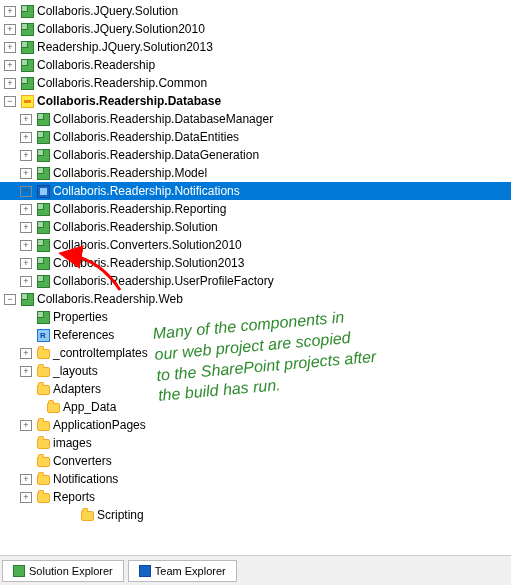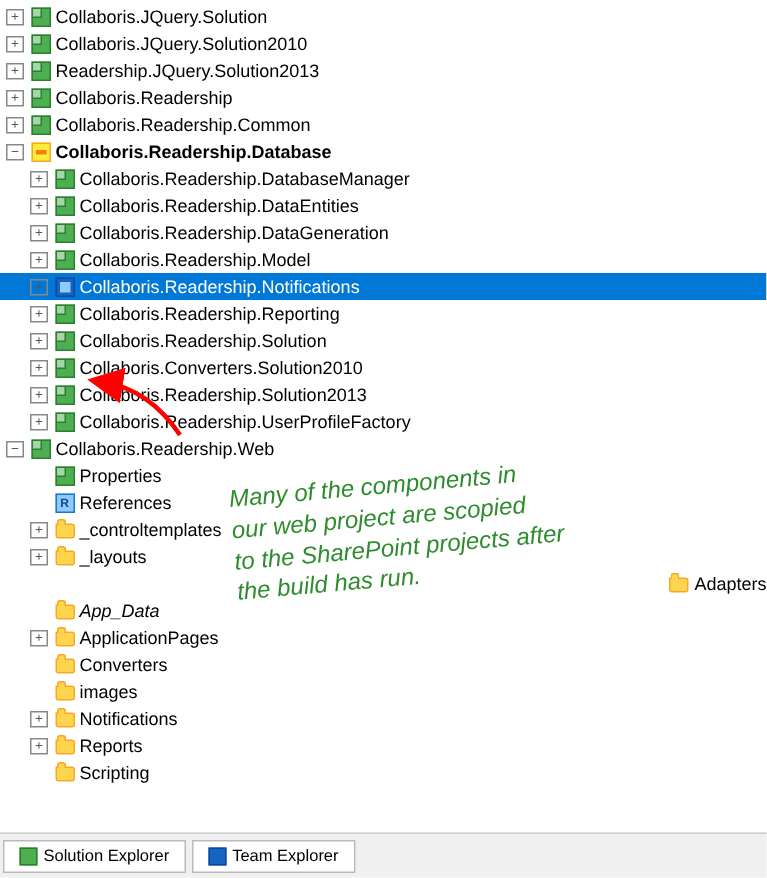--- a/index.html
+++ b/index.html
@@ -324,32 +324,32 @@
         <span style="width: 16px; min-width: 16px; height: 16px; display: inline-flex; align-items: center; justify-content: center; font-size: 9px; color: rgb(85, 85, 85); cursor: pointer; margin-right: 1px;">
           <span style="border:1px solid #888;padding:0 2px;font-size:9px;line-height:1">+</span>
         </span>
         <span style="width: 16px; min-width: 16px; height: 16px; display: inline-flex; align-items: center; justify-content: center; margin-right: 2px;">
           <span style="display:inline-block;width:13px;height:10px;background:#FFD54F;border:1px solid #F9A825;border-radius:0 2px 2px 2px;position:relative;margin-top:2px;">
             <span style="position:absolute;top:-4px;left:0;width:6px;height:4px;background:#FFD54F;border:1px solid #F9A825;border-bottom:none;border-radius:2px 2px 0 0;"></span>
           </span>
         </span>
         <span class="item-label">_layouts</span>
       </div>
-      <div class="tree-item" style="padding-left: 18px; justify-content: flex-end;">
+      <div class="tree-item" style="padding-left: 18px;">
         <span style="width: 16px; min-width: 16px; height: 16px; display: inline-flex; align-items: center; justify-content: center; font-size: 9px; color: rgb(85, 85, 85); cursor: pointer; margin-right: 1px;">
           <span style="border:1px solid transparent;padding:0 2px;font-size:9px;line-height:1;visibility:hidden">+</span>
         </span>
         <span style="width: 16px; min-width: 16px; height: 16px; display: inline-flex; align-items: center; justify-content: center; margin-right: 2px;">
           <span style="display:inline-block;width:13px;height:10px;background:#FFD54F;border:1px solid #F9A825;border-radius:0 2px 2px 2px;position:relative;margin-top:2px;">
             <span style="position:absolute;top:-4px;left:0;width:6px;height:4px;background:#FFD54F;border:1px solid #F9A825;border-bottom:none;border-radius:2px 2px 0 0;"></span>
           </span>
         </span>
         <span class="item-label">Adapters</span>
       </div>
-      <div class="tree-item" style="padding-left: 18px; font-style: italic;">
+      <div class="tree-item" style="padding-left: 28px;">
         <span style="width: 16px; min-width: 16px; height: 16px; display: inline-flex; align-items: center; justify-content: center; font-size: 9px; color: rgb(85, 85, 85); cursor: pointer; margin-right: 1px;">
           <span style="border:1px solid transparent;padding:0 2px;font-size:9px;line-height:1;visibility:hidden">+</span>
         </span>
         <span style="width: 16px; min-width: 16px; height: 16px; display: inline-flex; align-items: center; justify-content: center; margin-right: 2px;">
           <span style="display:inline-block;width:13px;height:10px;background:#FFD54F;border:1px solid #F9A825;border-radius:0 2px 2px 2px;position:relative;margin-top:2px;">
             <span style="position:absolute;top:-4px;left:0;width:6px;height:4px;background:#FFD54F;border:1px solid #F9A825;border-bottom:none;border-radius:2px 2px 0 0;"></span>
           </span>
         </span>
         <span class="item-label">App_Data</span>
       </div>
@@ -366,56 +366,56 @@
       </div>
       <div class="tree-item" style="padding-left: 18px;">
         <span style="width: 16px; min-width: 16px; height: 16px; display: inline-flex; align-items: center; justify-content: center; font-size: 9px; color: rgb(85, 85, 85); cursor: pointer; margin-right: 1px;">
           <span style="border:1px solid transparent;padding:0 2px;font-size:9px;line-height:1;visibility:hidden">+</span>
         </span>
         <span style="width: 16px; min-width: 16px; height: 16px; display: inline-flex; align-items: center; justify-content: center; margin-right: 2px;">
           <span style="display:inline-block;width:13px;height:10px;background:#FFD54F;border:1px solid #F9A825;border-radius:0 2px 2px 2px;position:relative;margin-top:2px;">
             <span style="position:absolute;top:-4px;left:0;width:6px;height:4px;background:#FFD54F;border:1px solid #F9A825;border-bottom:none;border-radius:2px 2px 0 0;"></span>
           </span>
         </span>
+        <span class="item-label">images</span>
+      </div>
+      <div class="tree-item" style="padding-left: 18px;">
+        <span style="width: 16px; min-width: 16px; height: 16px; display: inline-flex; align-items: center; justify-content: center; font-size: 9px; color: rgb(85, 85, 85); cursor: pointer; margin-right: 1px;">
+          <span style="border:1px solid transparent;padding:0 2px;font-size:9px;line-height:1;visibility:hidden">+</span>
+        </span>
+        <span style="width: 16px; min-width: 16px; height: 16px; display: inline-flex; align-items: center; justify-content: center; margin-right: 2px;">
+          <span style="display:inline-block;width:13px;height:10px;background:#FFD54F;border:1px solid #F9A825;border-radius:0 2px 2px 2px;position:relative;margin-top:2px;">
+            <span style="position:absolute;top:-4px;left:0;width:6px;height:4px;background:#FFD54F;border:1px solid #F9A825;border-bottom:none;border-radius:2px 2px 0 0;"></span>
+          </span>
+        </span>
         <span class="item-label">Converters</span>
       </div>
       <div class="tree-item" style="padding-left: 18px;">
         <span style="width: 16px; min-width: 16px; height: 16px; display: inline-flex; align-items: center; justify-content: center; font-size: 9px; color: rgb(85, 85, 85); cursor: pointer; margin-right: 1px;">
-          <span style="border:1px solid transparent;padding:0 2px;font-size:9px;line-height:1;visibility:hidden">+</span>
-        </span>
-        <span style="width: 16px; min-width: 16px; height: 16px; display: inline-flex; align-items: center; justify-content: center; margin-right: 2px;">
-          <span style="display:inline-block;width:13px;height:10px;background:#FFD54F;border:1px solid #F9A825;border-radius:0 2px 2px 2px;position:relative;margin-top:2px;">
-            <span style="position:absolute;top:-4px;left:0;width:6px;height:4px;background:#FFD54F;border:1px solid #F9A825;border-bottom:none;border-radius:2px 2px 0 0;"></span>
-          </span>
-        </span>
-        <span class="item-label">images</span>
-      </div>
-      <div class="tree-item" style="padding-left: 18px;">
-        <span style="width: 16px; min-width: 16px; height: 16px; display: inline-flex; align-items: center; justify-content: center; font-size: 9px; color: rgb(85, 85, 85); cursor: pointer; margin-right: 1px;">
           <span style="border:1px solid #888;padding:0 2px;font-size:9px;line-height:1">+</span>
         </span>
         <span style="width: 16px; min-width: 16px; height: 16px; display: inline-flex; align-items: center; justify-content: center; margin-right: 2px;">
           <span style="display:inline-block;width:13px;height:10px;background:#FFD54F;border:1px solid #F9A825;border-radius:0 2px 2px 2px;position:relative;margin-top:2px;">
             <span style="position:absolute;top:-4px;left:0;width:6px;height:4px;background:#FFD54F;border:1px solid #F9A825;border-bottom:none;border-radius:2px 2px 0 0;"></span>
           </span>
         </span>
         <span class="item-label">Notifications</span>
       </div>
       <div class="tree-item" style="padding-left: 18px;">
         <span style="width: 16px; min-width: 16px; height: 16px; display: inline-flex; align-items: center; justify-content: center; font-size: 9px; color: rgb(85, 85, 85); cursor: pointer; margin-right: 1px;">
           <span style="border:1px solid #888;padding:0 2px;font-size:9px;line-height:1">+</span>
         </span>
         <span style="width: 16px; min-width: 16px; height: 16px; display: inline-flex; align-items: center; justify-content: center; margin-right: 2px;">
           <span style="display:inline-block;width:13px;height:10px;background:#FFD54F;border:1px solid #F9A825;border-radius:0 2px 2px 2px;position:relative;margin-top:2px;">
             <span style="position:absolute;top:-4px;left:0;width:6px;height:4px;background:#FFD54F;border:1px solid #F9A825;border-bottom:none;border-radius:2px 2px 0 0;"></span>
           </span>
         </span>
         <span class="item-label">Reports</span>
       </div>
-      <div class="tree-item" style="padding-left: 18px;">
+      <div class="tree-item" style="padding-left: 18px; margin-left: 44px;">
         <span style="width: 16px; min-width: 16px; height: 16px; display: inline-flex; align-items: center; justify-content: center; font-size: 9px; color: rgb(85, 85, 85); cursor: pointer; margin-right: 1px;">
           <span style="border:1px solid transparent;padding:0 2px;font-size:9px;line-height:1;visibility:hidden">+</span>
         </span>
         <span style="width: 16px; min-width: 16px; height: 16px; display: inline-flex; align-items: center; justify-content: center; margin-right: 2px;">
           <span style="display:inline-block;width:13px;height:10px;background:#FFD54F;border:1px solid #F9A825;border-radius:0 2px 2px 2px;position:relative;margin-top:2px;">
             <span style="position:absolute;top:-4px;left:0;width:6px;height:4px;background:#FFD54F;border:1px solid #F9A825;border-bottom:none;border-radius:2px 2px 0 0;"></span>
           </span>
         </span>
         <span class="item-label">Scripting</span>
       </div>

